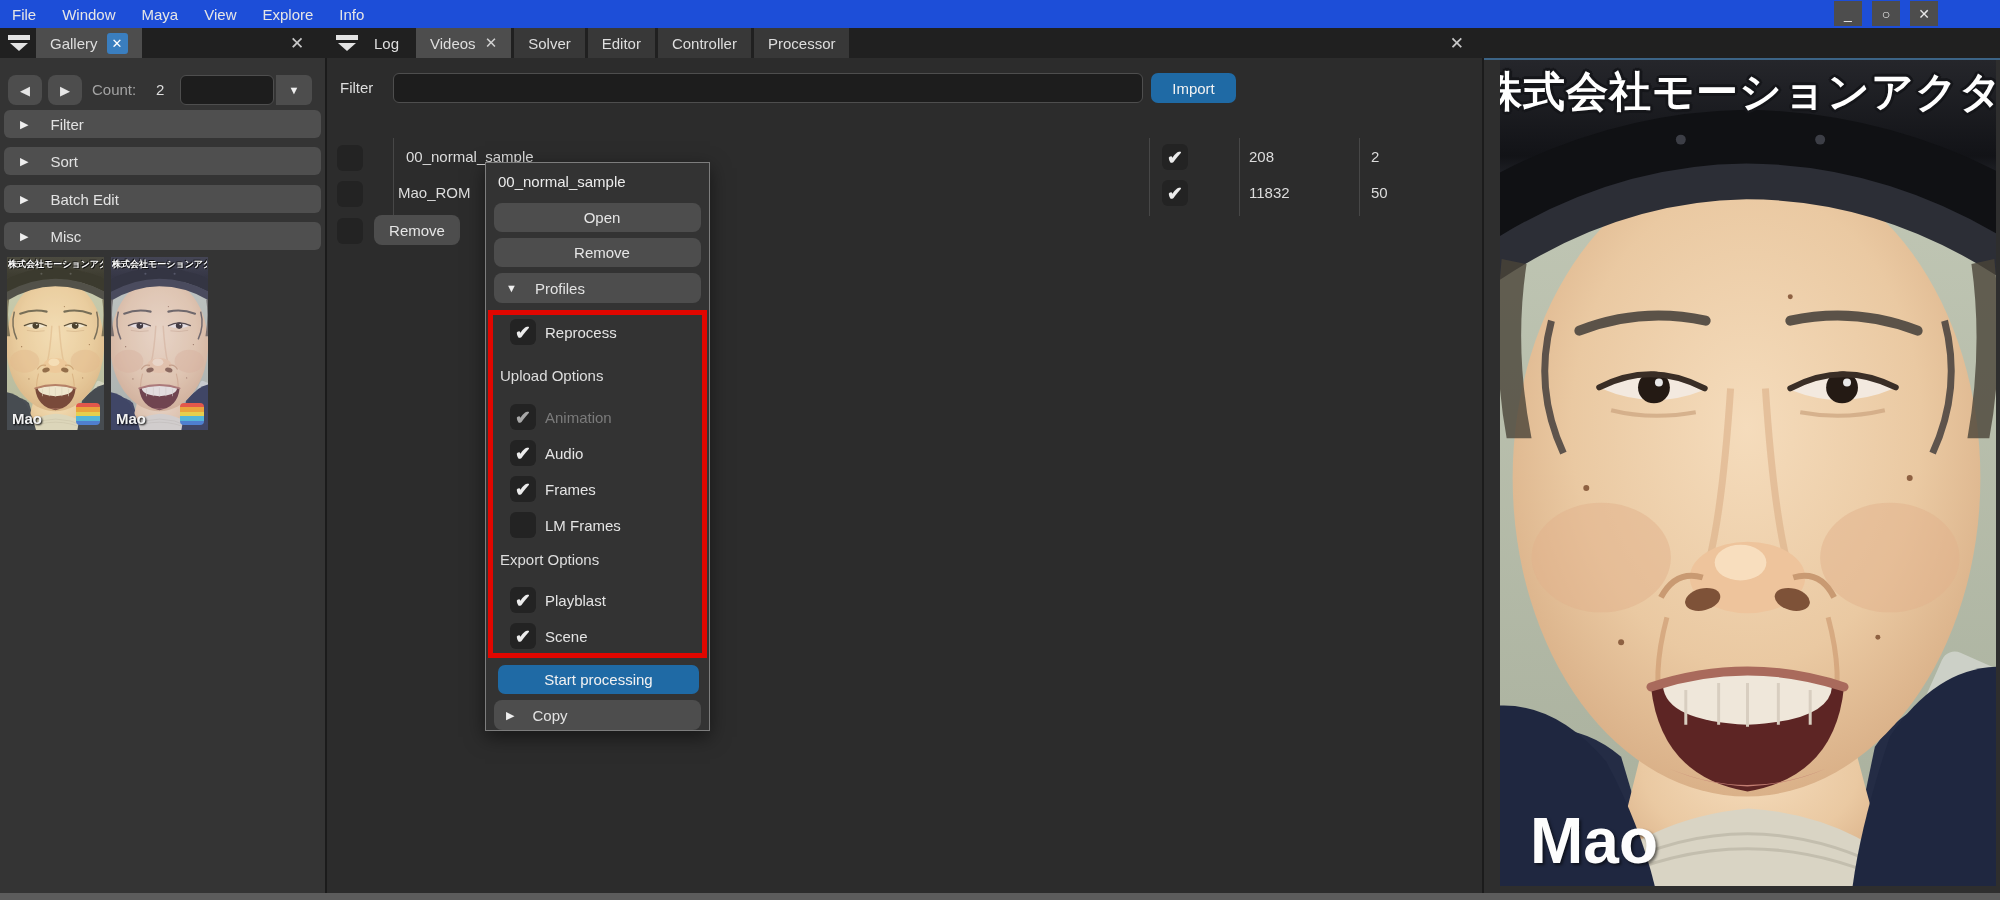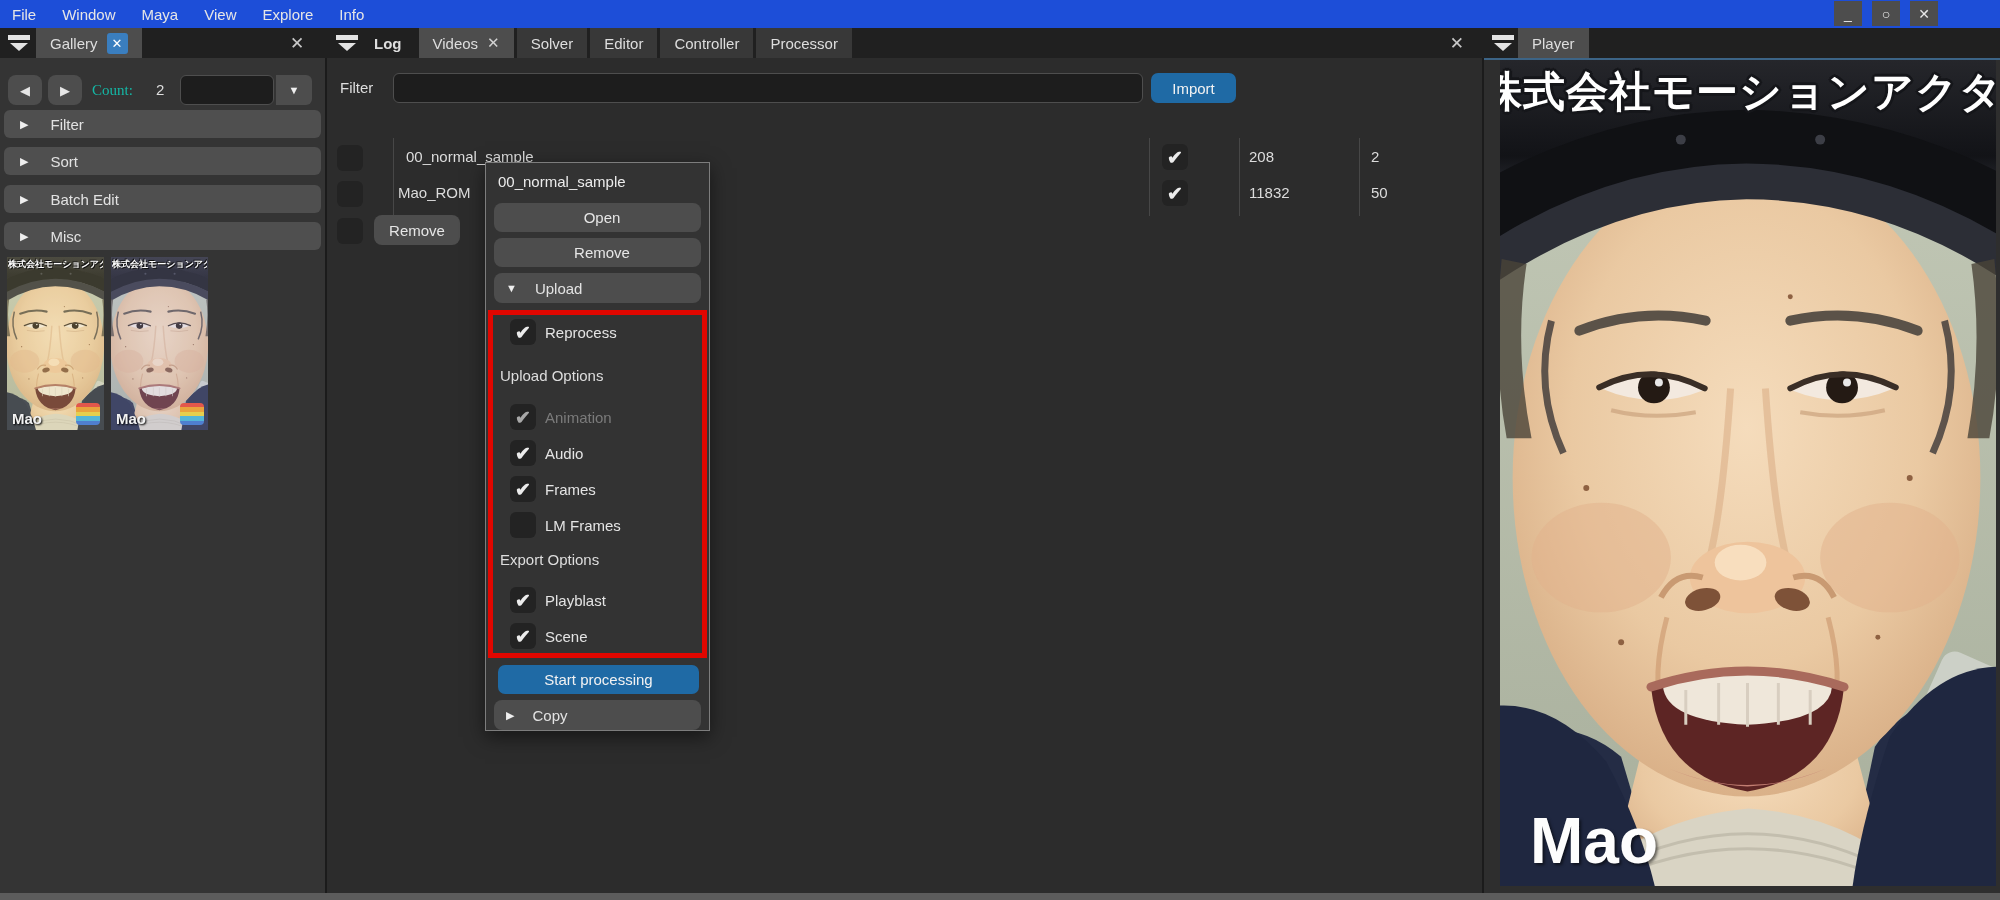--- a/index.html
+++ b/index.html
@@ -16,21 +16,21 @@
   #win-title{position:absolute;left:0;right:0;text-align:center;color:#d8d8d8;pointer-events:none;}
   #win-controls{position:absolute;right:62px;top:1px;display:flex;gap:10px;}
   .win-btn{width:28px;height:25px;background:#4d4d4d;color:#e8e8e8;display:flex;
            align-items:center;justify-content:center;font-size:14px;}
 
   
   #tabstrip{position:absolute;left:0;top:28px;width:2000px;height:30px;background:#202020;}
   .strip-sec{position:absolute;top:0;height:30px;}
   .funnel{width:22px;height:16px;margin-top:7px;}
   .tab{height:30px;display:flex;align-items:center;padding:0 14px;gap:9px;background:#383838;color:#dedede;}
-  .tab.flat{background:transparent;font-weight:bold;}
+  .tab.flat{background:transparent;}
   .tab.active{background:#4d4d4d;}
   .tab-close{color:#d2d2d2;font-size:15px;}
   .tab-close.blue{background:#3a7ebf;color:#fff;width:21px;height:21px;border-radius:3px;
                   display:flex;align-items:center;justify-content:center;font-size:13px;}
   .strip-close{position:absolute;top:5px;color:#c8c8c8;font-size:17px;}
 
   
   #left-panel{position:absolute;left:0;top:58px;width:325px;height:835px;background:#343434;}
   #center-panel{position:absolute;left:327px;top:58px;width:1155px;height:835px;background:#2c2c2c;}
   #right-panel{position:absolute;left:1484px;top:58px;width:516px;height:835px;background:#2e2e2e;}
@@ -231,38 +231,30 @@
         <div class="tab">
             <span>Controller</span>
           </div>
         <div class="tab">
             <span>Processor</span>
           </div>
       </div>
       <span class="strip-close" style="right:18px;">✕</span>
     </div>
 
-    <div class="strip-sec" style="left:1484px;width:516px;">
-      <svg class="funnel abs" style="left:8px;" viewBox="0 0 22 16">
-          <use href="#funnel-glyph"></use>
-        </svg>
-      <div class="tab active abs" style="left:34px;">
-        <span>Player</span>
-      </div>
-    </div>
   </div>
 
   <aside id="left-panel">
     <div class="btn navbtn abs" style="left:8px;top:17px;">
         <span>◀</span>
       </div>
     <div class="btn navbtn abs" style="left:48px;top:17px;">
         <span>▶</span>
       </div>
-    <span class="abs" style="left:92px;top:17px;line-height:30px;color:#14b8a6;font-family:Liberation Serif, serif;">Count:</span>
+    <span class="abs" style="left:92px;top:17px;line-height:30px;color:#a3a3a3;">Count:</span>
     <span class="abs" style="left:156px;top:17px;line-height:30px;color:#dedede;">2</span>
     <div class="darkfield abs" style="left:180px;top:17px;width:94px;height:30px;"></div>
     <div class="btn abs" style="left:276px;top:17px;width:36px;height:30px;border-radius:0 6px 6px 0;">
         <span class="tri">▼</span>
       </div>
 
     <div class="section-bar" style="top:52px;">
       <span class="tri">▶</span>
       <span>Filter</span>
     </div>
@@ -338,21 +330,21 @@
     <div id="ctx">
       <div class="abs" style="left:12px;top:10px;color:#ececec;">00_normal_sample</div>
       <div class="btn mbtn" style="top:40px;">
           <span>Open</span>
         </div>
       <div class="btn mbtn" style="top:75px;">
           <span>Remove</span>
         </div>
       <div class="sec-head" style="top:110px;">
         <span class="tri">▼</span>
-        <span>Upload</span>
+        <span>Profiles</span>
       </div>
 
       <div id="redbox"></div>
 
       <div class="opt" style="top:156px;">
         <span class="cb">
             <i>✔</i>
           </span>
         <span class="opt-label">Reprocess</span>
       </div>

